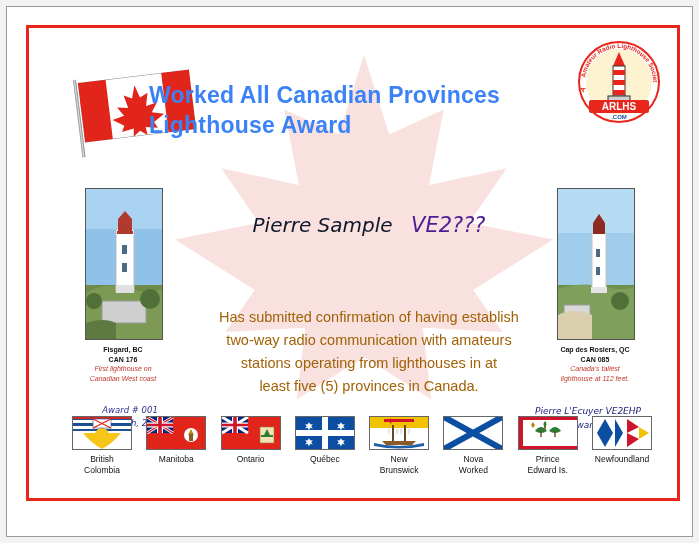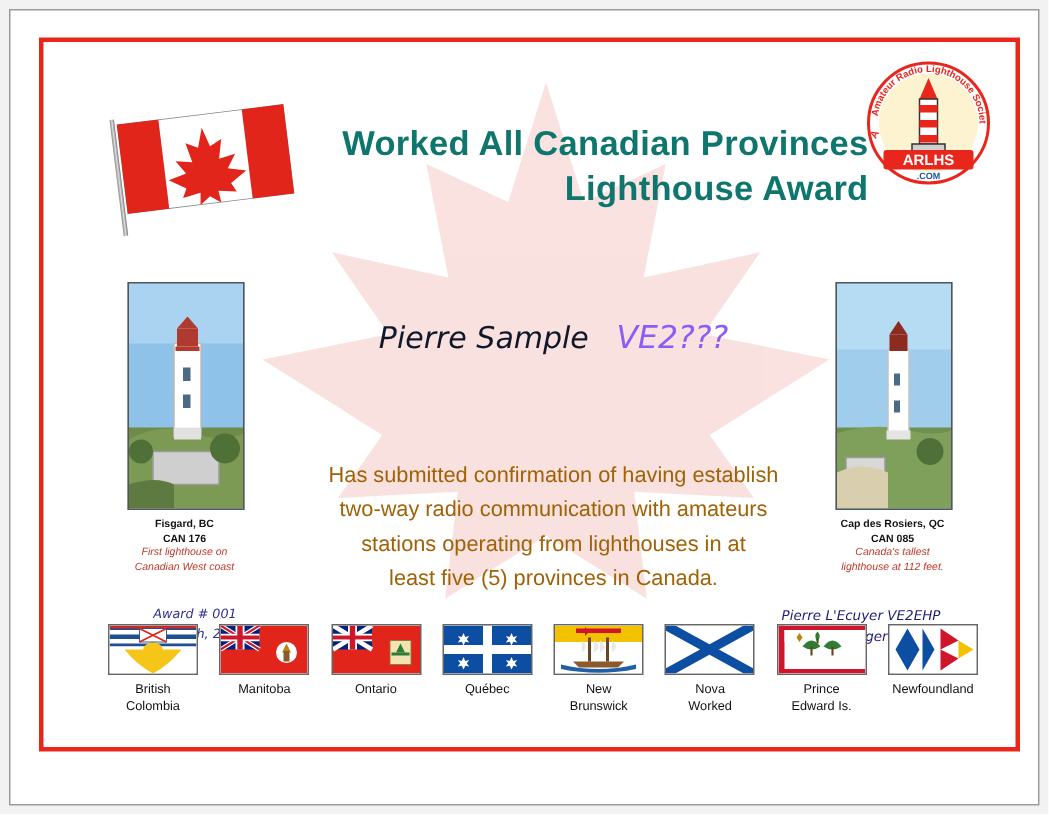--- a/index.html
+++ b/index.html
@@ -32,22 +32,22 @@
   #watermark{
     position:absolute;left:120px;top:10px;width:430px;height:420px;
     opacity:.16;
     pointer-events:none;
   }
   #watermark svg{width:100%;height:100%;}
 
   
   .title{
     position:absolute;left:120px;top:52px;width:430px;
-    text-align:right;
-    color:#0f766e;
+    text-align:left;
+    color:#3b82f6;
     font-weight:bold;
     font-size:23px;
     line-height:30px;
     letter-spacing:.2px;
   }
   
   #flag{
     position:absolute;left:52px;top:48px;width:112px;height:60px;
     transform:rotate(-7deg);
   }
@@ -68,21 +68,21 @@
     text-align:center;
     white-space:nowrap;
   }
   .recipient .name{
     color:#0f172a;
     font-size:20px;
     font-style:italic;
     font-family:"DejaVu Sans", sans-serif;
   }
   .recipient .call{
-    color:#8b5cf6;
+    color:#4c1d95;
     font-size:21px;
     font-style:italic;
     font-family:"DejaVu Sans", sans-serif;
     margin-left:14px;
   }
 
   
   .body-text{
     position:absolute;left:140px;top:278px;width:400px;
     text-align:center;
@@ -121,21 +121,21 @@
     text-align:center;
     color:#2f2f8f;
     font-size:8.5px;
     font-style:italic;
     line-height:13px;
     font-family:"DejaVu Sans", sans-serif;
   }
   
   .signature{
     position:absolute;right:36px;top:376px;width:120px;
-    text-align:left;
+    text-align:right;
     color:#1c1c7a;
     font-size:9px;
     font-style:italic;
     line-height:14px;
     font-family:"DejaVu Sans", sans-serif;
   }
 
   
   #flag-row{
     position:absolute;left:38px;right:20px;bottom:22px;

